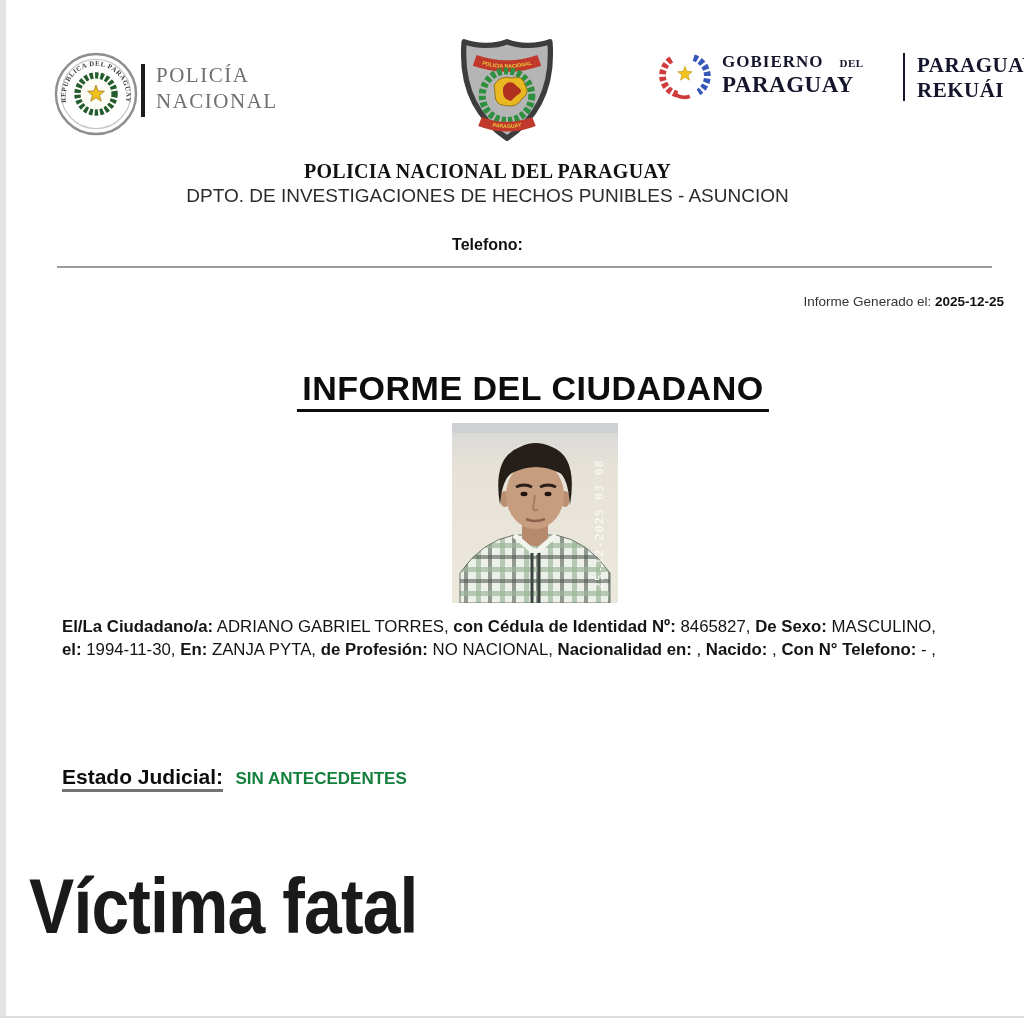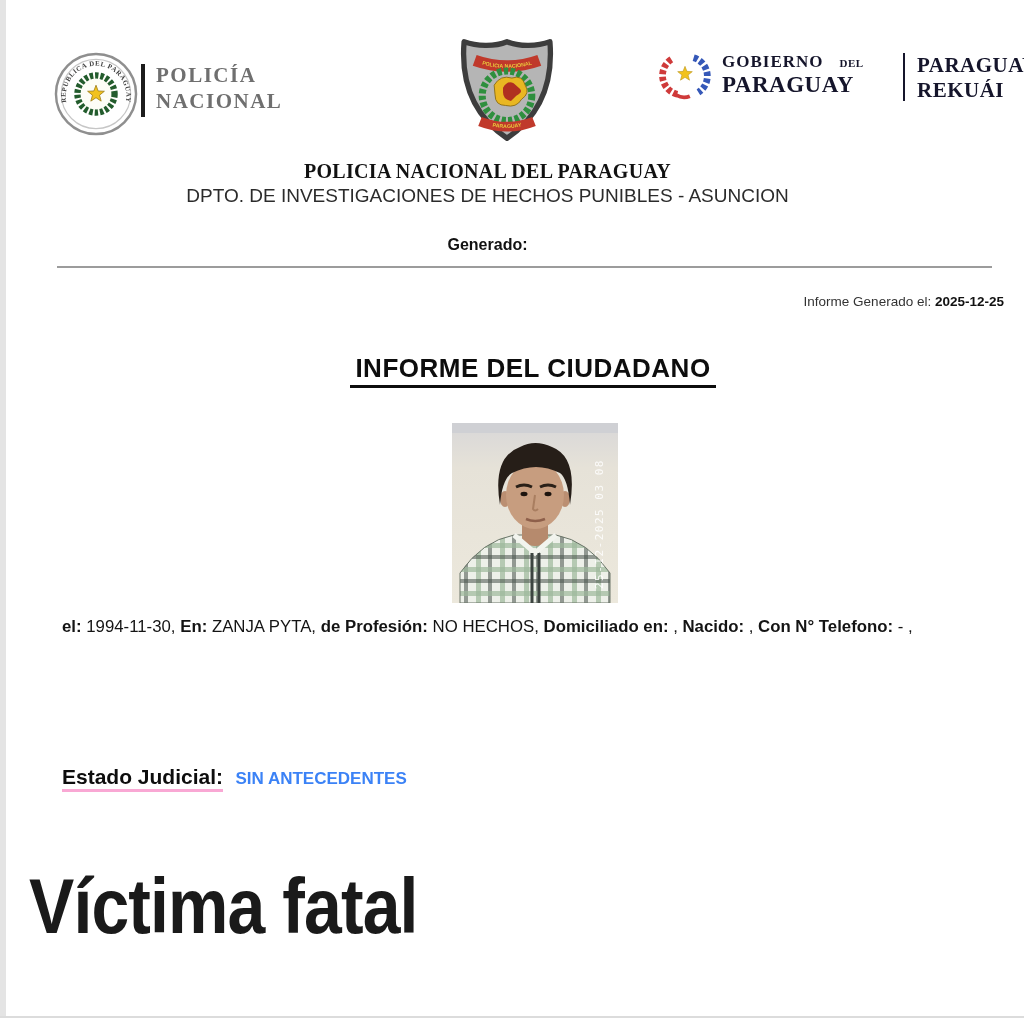--- a/index.html
+++ b/index.html
@@ -5,21 +5,21 @@
   html,body{margin:0;padding:0;}
   body{width:1024px;height:1018px;background:#ffffff;font-family:"Liberation Sans",sans-serif;overflow:hidden;}
   .page{position:relative;width:1024px;height:1018px;background:#ffffff;overflow:hidden;}
   .abs{position:absolute;}
   .edge-strip{left:0;top:0;width:6px;height:1018px;background:#e4e4e4;}
   .bottom-strip{left:0;bottom:0;width:1024px;height:2px;background:#dcdcdc;}
 
   
   .seal{left:54px;top:52px;width:84px;height:84px;}
   .logo-bar{left:141px;top:64px;width:4px;height:53px;background:#1c1c1c;}
-  .left-org{left:156px;top:62px;font-family:"Liberation Serif",serif;font-weight:bold;
+  .left-org{left:156px;top:62px;font-family:"Liberation Serif",serif;font-weight:normal;
             font-size:21px;line-height:26px;color:#6f6f6f;letter-spacing:1.5px;}
 
   
   .shield{left:457px;top:33px;width:100px;height:114px;}
 
   
   .gov-wreath{left:658px;top:50px;width:54px;height:50px;}
   .gov-text{left:722px;top:52px;font-family:"Liberation Serif",serif;font-weight:bold;color:#15152b;}
   .gov-text .g1{font-size:17px;line-height:20px;letter-spacing:1px;}
   .gov-text .g1 .small{font-size:11px;letter-spacing:0.5px;margin-left:16px;}
@@ -33,36 +33,36 @@
   .org-title{left:0;top:160px;width:975px;text-align:center;font-family:"Liberation Serif",serif;
              font-weight:bold;font-size:20px;color:#111;letter-spacing:0.3px;}
   .dept-line{left:0;top:185px;width:975px;text-align:center;font-size:19px;color:#2b2b2b;}
   .phone-line{left:0;top:236px;width:975px;text-align:center;font-size:16px;font-weight:bold;color:#111;}
   .rule{left:57px;top:266px;width:935px;height:2px;background:#9c9c9c;}
   .generated{right:20px;top:294px;font-size:13.5px;color:#333;text-align:center;}
   .generated .b{font-weight:bold;color:#111;}
 
   
   .report-title{left:42px;top:353px;width:982px;text-align:center;}
-  .report-title span{display:inline-block;font-size:26px;font-weight:bold;color:#0d0d0d;
-                     letter-spacing:0.5px;border-bottom:3px solid #0d0d0d;padding:0 5px 1px 5px;}
+  .report-title span{display:inline-block;font-size:34px;font-weight:bold;color:#0d0d0d;
+                     letter-spacing:0.5px;border-bottom:3px solid #0d0d0d;padding:0 5px 1px 5px;margin-top:16px;}
 
   
   .photo{left:452px;top:423px;width:166px;height:180px;}
 
   
   .citizen{left:62px;top:616px;width:935px;}
   .pline{white-space:nowrap;font-size:16.8px;line-height:22.5px;color:#141414;}
   .pline .b{font-weight:bold;}
 
   
   .judicial{left:62px;top:765px;white-space:nowrap;}
   .judicial .label{font-size:21px;font-weight:bold;color:#0d0d0d;
-                   border-bottom:3px solid #f9a8d4;padding-bottom:1px;}
-  .judicial .value{font-size:17px;font-weight:bold;color:#3b82f6;margin-left:8px;}
+                   border-bottom:3px solid #737373;padding-bottom:1px;}
+  .judicial .value{font-size:17px;font-weight:bold;color:#15803d;margin-left:8px;}
 
   
   .headline{left:0;top:862px;width:990px;text-align:left;}
   .headline span{display:inline-block;font-size:78px;line-height:88px;font-weight:bold;
                  color:#1a1a1a;letter-spacing:-1px;transform:scaleX(0.87);transform-origin:center;}
 </style>
 </head>
 <body>
 
 <div class="page">
@@ -122,21 +122,21 @@
     <div class="g2">PARAGUAY</div>
   </div>
   <div class="abs gov-divider"></div>
   <div class="abs gov-brand">
     <div>PARAGUAY</div>
     <div>REKUÁI</div>
   </div>
 
   <div class="abs org-title">POLICIA NACIONAL DEL PARAGUAY</div>
   <div class="abs dept-line">DPTO. DE INVESTIGACIONES DE HECHOS PUNIBLES - ASUNCION</div>
-  <div class="abs phone-line">Generado:</div>
+  <div class="abs phone-line">Telefono:</div>
   <div class="abs rule"></div>
 
   <div class="abs generated">
     <span>Informe Generado el:</span>
     <span class="b">2025-12-25</span>
   </div>
 
   <div class="abs report-title">
     <span>INFORME DEL CIUDADANO</span>
   </div>
@@ -171,21 +171,22 @@
       <ellipse cx="96" cy="71" rx="3.5" ry="2.2" fill="#1d140e"></ellipse>
       <path d="M83 72 L81 86 Q83 89 86 86" stroke="#a97e60" stroke-width="2" fill="none"></path>
       <path d="M74 96 Q83 100 93 96" stroke="#8e5f4a" stroke-width="2.5" fill="none"></path>
       <path d="M62 112 L83 130 L104 112" fill="none" stroke="#f2f4ee" stroke-width="5"></path>
       <path d="M80 130 L80 180 M87 130 L87 180" stroke="#3c4440" stroke-width="3"></path>
       <text transform="translate(151 166) rotate(-90)" font-size="11" fill="#ffffff" opacity="0.85" letter-spacing="1.5" font-family="'DejaVu Sans Mono',monospace">25-12-2025 03 08</text>
     </svg>
   </div>
 
   <div class="abs citizen">
-    <div class="pline"><span class="b">el:</span><span> 1994-11-30, </span><span class="b">En:</span><span> ZANJA PYTA, </span><span class="b">de Profesión:</span><span> NO HECHOS, </span><span class="b">Domiciliado en:</span><span> , </span><span class="b">Nacido:</span><span> , </span><span class="b">Con N° Telefono:</span><span> - ,</span></div>
+    <div class="pline"><span class="b">El/La Ciudadano/a:</span><span> ADRIANO GABRIEL TORRES, </span><span class="b">con Cédula de Identidad Nº:</span><span> 8465827, </span><span class="b">De Sexo:</span><span> MASCULINO,</span></div>
+    <div class="pline"><span class="b">el:</span><span> 1994-11-30, </span><span class="b">En:</span><span> ZANJA PYTA, </span><span class="b">de Profesión:</span><span> NO NACIONAL, </span><span class="b">Nacionalidad en:</span><span> , </span><span class="b">Nacido:</span><span> , </span><span class="b">Con N° Telefono:</span><span> - ,</span></div>
   </div>
 
   <div class="abs judicial">
     <span class="label">Estado Judicial:</span>
     <span class="value">SIN ANTECEDENTES</span>
   </div>
 
   <div class="abs headline">
     <span>Víctima fatal</span>
   </div>

